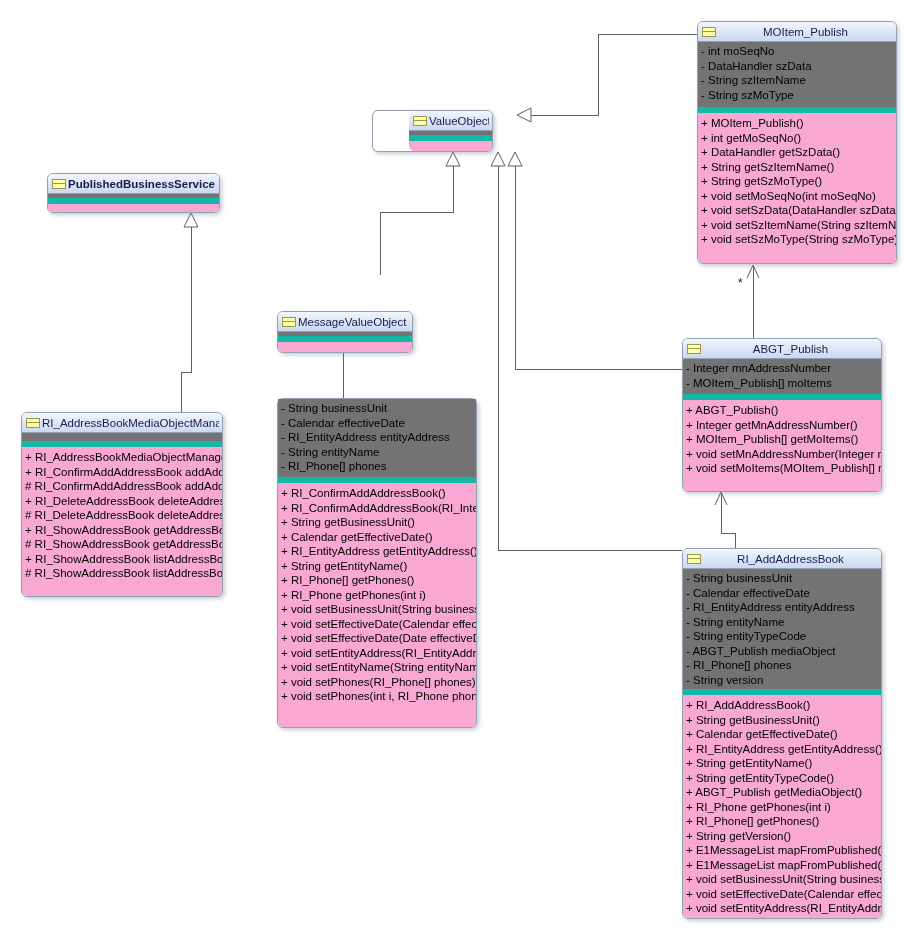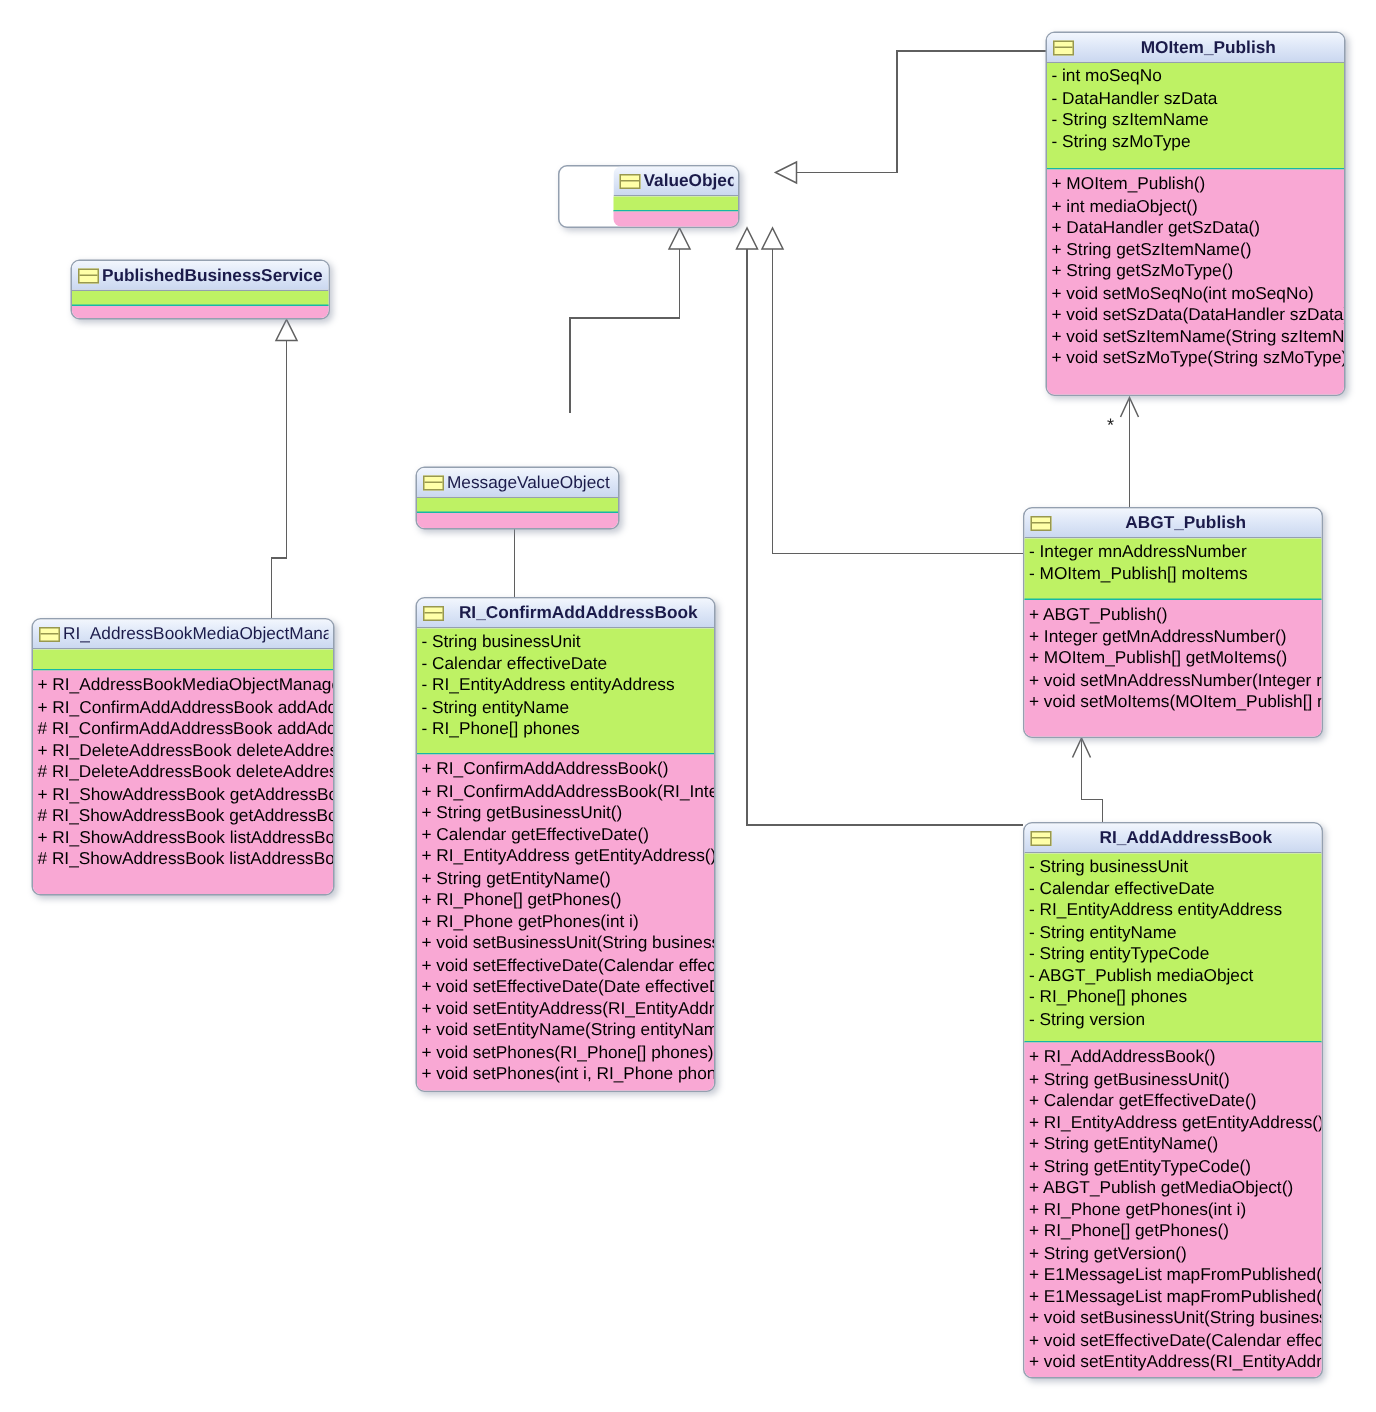--- a/index.html
+++ b/index.html
@@ -23,24 +23,24 @@
   }
   .uml-icon {
     position:relative; flex:0 0 auto; width:14px; height:10px;
     background:#ffffa8; border:1px solid #98984f; box-sizing:border-box;
   }
   .uml-icon-line { position:absolute; left:0; right:0; top:3px; border-top:1px solid #98984f; }
   .uml-title {
     flex:1 1 auto; min-width:0; white-space:nowrap; overflow:hidden;
     font-size:11.5px; color:#1b1b4a;
   }
-  .uml-title.center { text-align:center;font-weight:bold; }
+  .uml-title.center { text-align:center; }
   .uml-attrs {
     flex:0 0 auto; box-sizing:border-box; overflow:hidden;
-    border-bottom:1px solid #14b8a6; padding-top:2px; background:#bef264;
+    border-bottom:6px solid #14b8a6; padding-top:2px; background:#737373;
   }
   .uml-methods {
     flex:1 1 auto; overflow:hidden; padding-top:3px; background:#f9a8d4;
     border-radius:0 0 5px 5px;
   }
   .uml-row {
     height:14.5px; line-height:14.5px; font-size:11.5px; color:#000000;
     white-space:nowrap; overflow:hidden; padding-left:3px;
   }
 </style>
@@ -106,21 +106,21 @@
           <div class="uml-title center">MOItem_Publish</div>
         </div>
         <div class="uml-attrs" style="flex: 0 0 71px; height: 71px;">
           <div class="uml-row">- int moSeqNo</div>
           <div class="uml-row">- DataHandler szData</div>
           <div class="uml-row">- String szItemName</div>
           <div class="uml-row">- String szMoType</div>
         </div>
         <div class="uml-methods">
           <div class="uml-row">+ MOItem_Publish()</div>
-          <div class="uml-row">+ int mediaObject()</div>
+          <div class="uml-row">+ int getMoSeqNo()</div>
           <div class="uml-row">+ DataHandler getSzData()</div>
           <div class="uml-row">+ String getSzItemName()</div>
           <div class="uml-row">+ String getSzMoType()</div>
           <div class="uml-row">+ void setMoSeqNo(int moSeqNo)</div>
           <div class="uml-row">+ void setSzData(DataHandler szData)</div>
           <div class="uml-row">+ void setSzItemName(String szItemName)</div>
           <div class="uml-row">+ void setSzMoType(String szMoType)</div>
         </div>
       </div>
       <div class="uml-class" style="left: 682px; top: 338px; width: 200px; height: 154px;">
@@ -156,26 +156,20 @@
           <div class="uml-row"># RI_ConfirmAddAddressBook addAddressBook(RI_AddAddressBook vo, IContext ctx)</div>
           <div class="uml-row">+ RI_DeleteAddressBook deleteAddressBook(RI_DeleteAddressBook vo)</div>
           <div class="uml-row"># RI_DeleteAddressBook deleteAddressBook(RI_DeleteAddressBook vo, IContext ctx)</div>
           <div class="uml-row">+ RI_ShowAddressBook getAddressBook(RI_ShowAddressBook vo)</div>
           <div class="uml-row"># RI_ShowAddressBook getAddressBook(RI_ShowAddressBook vo, IContext ctx)</div>
           <div class="uml-row">+ RI_ShowAddressBook listAddressBooks(RI_ShowAddressBook vo)</div>
           <div class="uml-row"># RI_ShowAddressBook listAddressBooks(RI_ShowAddressBook vo, IContext ctx)</div>
         </div>
       </div>
       <div class="uml-class" style="left: 277px; top: 398px; width: 200px; height: 330px;">
-        <div class="uml-header">
-          <div class="uml-icon">
-            <div class="uml-icon-line"></div>
-          </div>
-          <div class="uml-title center">RI_ConfirmAddAddressBook</div>
-        </div>
         <div class="uml-attrs" style="flex: 0 0 84px; height: 84px;">
           <div class="uml-row">- String businessUnit</div>
           <div class="uml-row">- Calendar effectiveDate</div>
           <div class="uml-row">- RI_EntityAddress entityAddress</div>
           <div class="uml-row">- String entityName</div>
           <div class="uml-row">- RI_Phone[] phones</div>
         </div>
         <div class="uml-methods">
           <div class="uml-row">+ RI_ConfirmAddAddressBook()</div>
           <div class="uml-row">+ RI_ConfirmAddAddressBook(RI_InternalAddAddressBook vo)</div>

